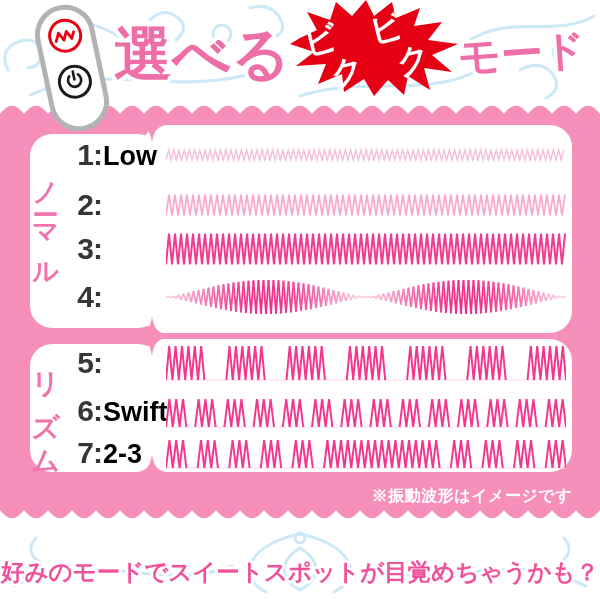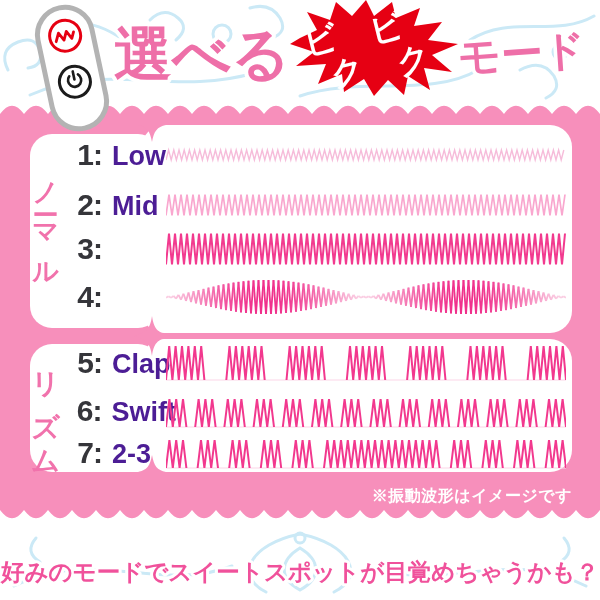--- a/index.html
+++ b/index.html
@@ -21,21 +21,21 @@
   #panel-1-right{left:142px;top:125px;width:430px;height:208px;}
   #panel-2-left {left:30px; top:344px;width:130px;height:128px;}
   #panel-2-right{left:142px;top:339px;width:430px;height:133px;}
 
   
   #junction-decor{left:0;top:0;z-index:4;pointer-events:none;}
 
   
   .row-label{position:absolute;left:58px;width:118px;display:flex;align-items:baseline;z-index:3;white-space:nowrap;}
   .row-label .num{display:inline-block;width:44px;text-align:right;font-size:30px;font-weight:bold;color:#35353A;letter-spacing:-1px;}
-  .row-label .name{font-size:27px;font-weight:bold;color:#4c1d95;margin-left:10px;}
+  .row-label .name{font-size:27px;font-weight:bold;color:#000000;margin-left:1px;}
 
   
   .side-label{position:absolute;left:34px;width:30px;writing-mode:vertical-rl;text-orientation:mixed;
       font-size:26px;font-weight:bold;color:#F172AC;letter-spacing:7px;z-index:3;}
   #side-label-1{top:164px;}
   #side-label-2{top:352px;font-size:28px;}
 
   
   .waveband{position:absolute;left:166px;width:400px;z-index:3;}
 
@@ -141,31 +141,29 @@
 
 <div id="side-label-1" class="side-label">ノーマル</div>
 <div id="side-label-2" class="side-label">リズム</div>
 
 <div class="row-label" style="top:138px">
   <span class="num">1:</span>
   <span class="name">Low</span>
 </div>
 <div class="row-label" style="top:188px">
   <span class="num">2:</span>
-  <span class="name">Mid</span>
 </div>
 <div class="row-label" style="top:232px">
   <span class="num">3:</span>
 </div>
 <div class="row-label" style="top:280px">
   <span class="num">4:</span>
 </div>
 <div class="row-label" style="top:346px">
   <span class="num">5:</span>
-  <span class="name">Clap</span>
 </div>
 <div class="row-label" style="top:394px">
   <span class="num">6:</span>
   <span class="name">Swift</span>
 </div>
 <div class="row-label" style="top:436px">
   <span class="num">7:</span>
   <span class="name">2-3</span>
 </div>
 

